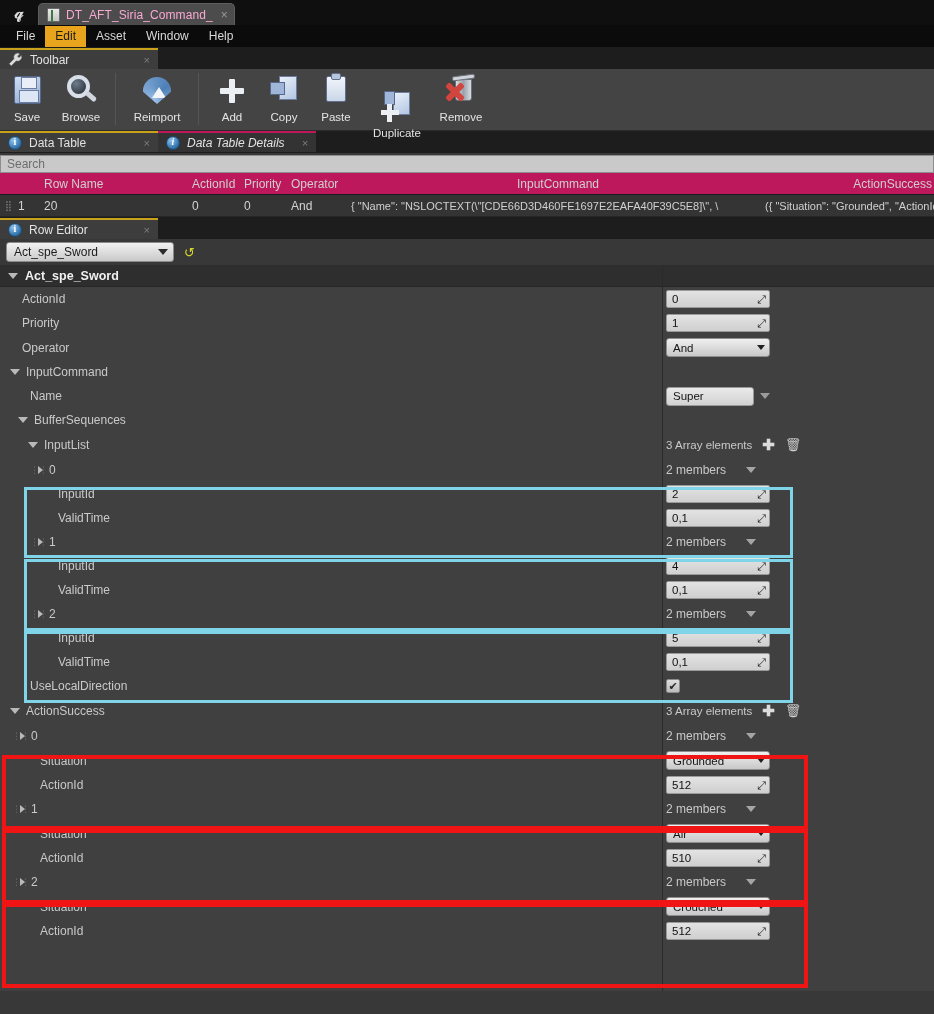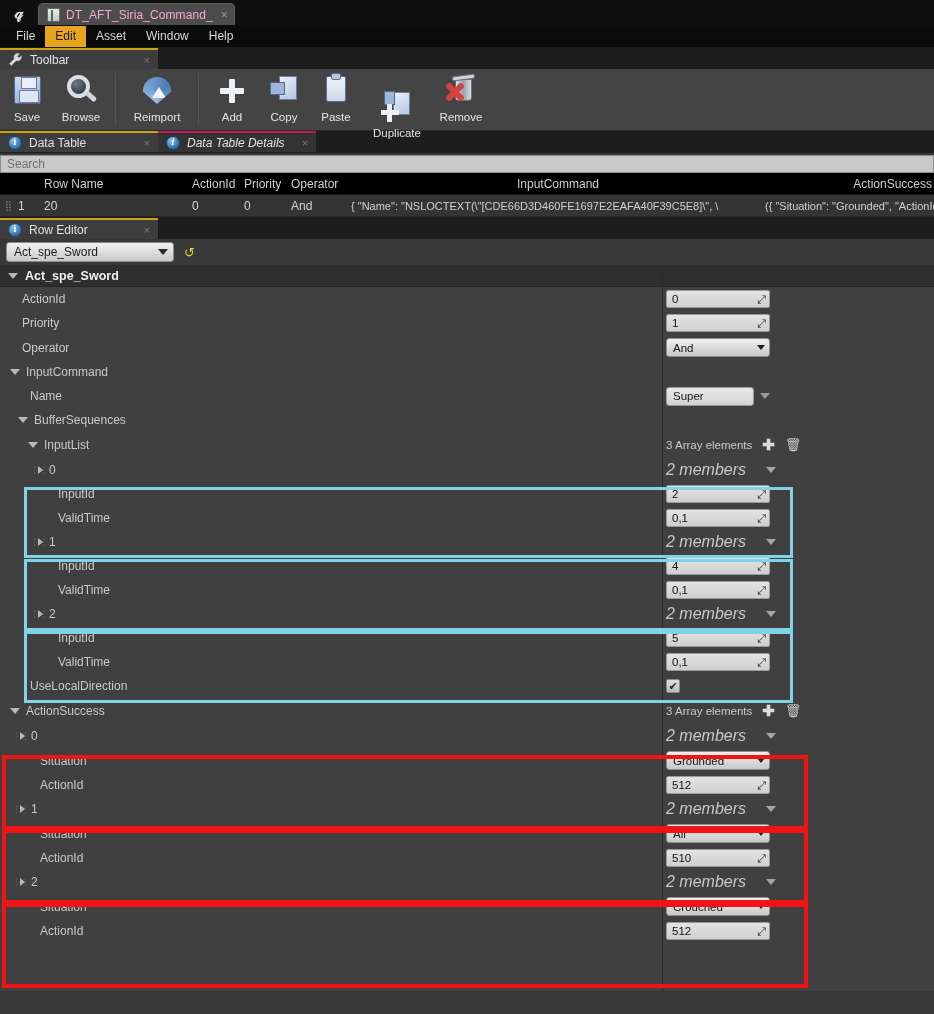--- a/index.html
+++ b/index.html
@@ -107,21 +107,21 @@
   .ico-x::before{transform:rotate(45deg);} .ico-x::after{transform:rotate(-45deg);}
 
   
   .dt-tabrow { height: 22px; background:#1d1d1d; display:flex; align-items:flex-start; }
   .search-bar {
     height: 18px; background:#c9c9c9; border:1px solid #8e8e8e; margin:2px 0 0 0;
     display:flex; align-items:center; padding-left:6px;
   }
   .search-bar span { color:#6e6e6e; font-size:12px; }
   .dt-header {
-    height: 22px; background:#000000; display:flex; align-items:center;
+    height: 22px; background:#be185d; display:flex; align-items:center;
     color:#cfcfcf; font-size:12px; border-bottom:1px solid #1d1d1d;
   }
   .dt-row {
     height: 22px; background:#343434; display:flex; align-items:center;
     color:#d4d4d4; font-size:12px; border-bottom:1px solid #262626;
   }
   .dt-c-handle{width:18px;text-align:center;color:#7b7b7b;font-size:10px;letter-spacing:1px;}
   .dt-c-idx{width:26px;text-align:left;}
   .dt-c-name{width:148px;}
   .dt-c-act{width:52px;}
@@ -164,21 +164,21 @@
   .sel-field{
     width:104px;height:19px;background:linear-gradient(#f0f0f0,#c8c8c8);border:1px solid #8e8e8e;border-radius:3px;
     display:flex;align-items:center;justify-content:space-between;padding:0 4px 0 6px;color:#141414;font-size:11.5px;
   }
   .sel-field .caret{width:0;height:0;border-left:4px solid transparent;border-right:4px solid transparent;border-top:5px solid #1f1f1f;}
   .name-field{
     width:88px;height:19px;background:linear-gradient(#eaeaea,#d2d2d2);border:1px solid #9a9a9a;border-radius:3px;
     display:flex;align-items:center;padding-left:6px;color:#141414;font-size:11.5px;
   }
   .small-caret{width:0;height:0;border-left:5px solid transparent;border-right:5px solid transparent;border-top:6px solid #9a9a9a;}
-  .members-txt{color:#c9c9c9;font-size:16px;font-style:italic;}
+  .members-txt{color:#c9c9c9;font-size:12px;}
   .members-caret{width:0;height:0;border-left:5px solid transparent;border-right:5px solid transparent;border-top:6px solid #a5a5a5;}
   .arr-txt{color:#c9c9c9;font-size:11.5px;}
   .plus-ico{color:#dcdcdc;font-size:15px;font-weight:bold;line-height:12px;}
   .trash-ico{color:#cfcfcf;font-size:13px;line-height:12px;}
   .checkbox{
     width:14px;height:14px;background:linear-gradient(#dedede,#bcbcbc);border:1px solid #8c8c8c;border-radius:2px;
     display:flex;align-items:center;justify-content:center;color:#2a2a2a;font-size:11px;line-height:11px;
   }
 
   

